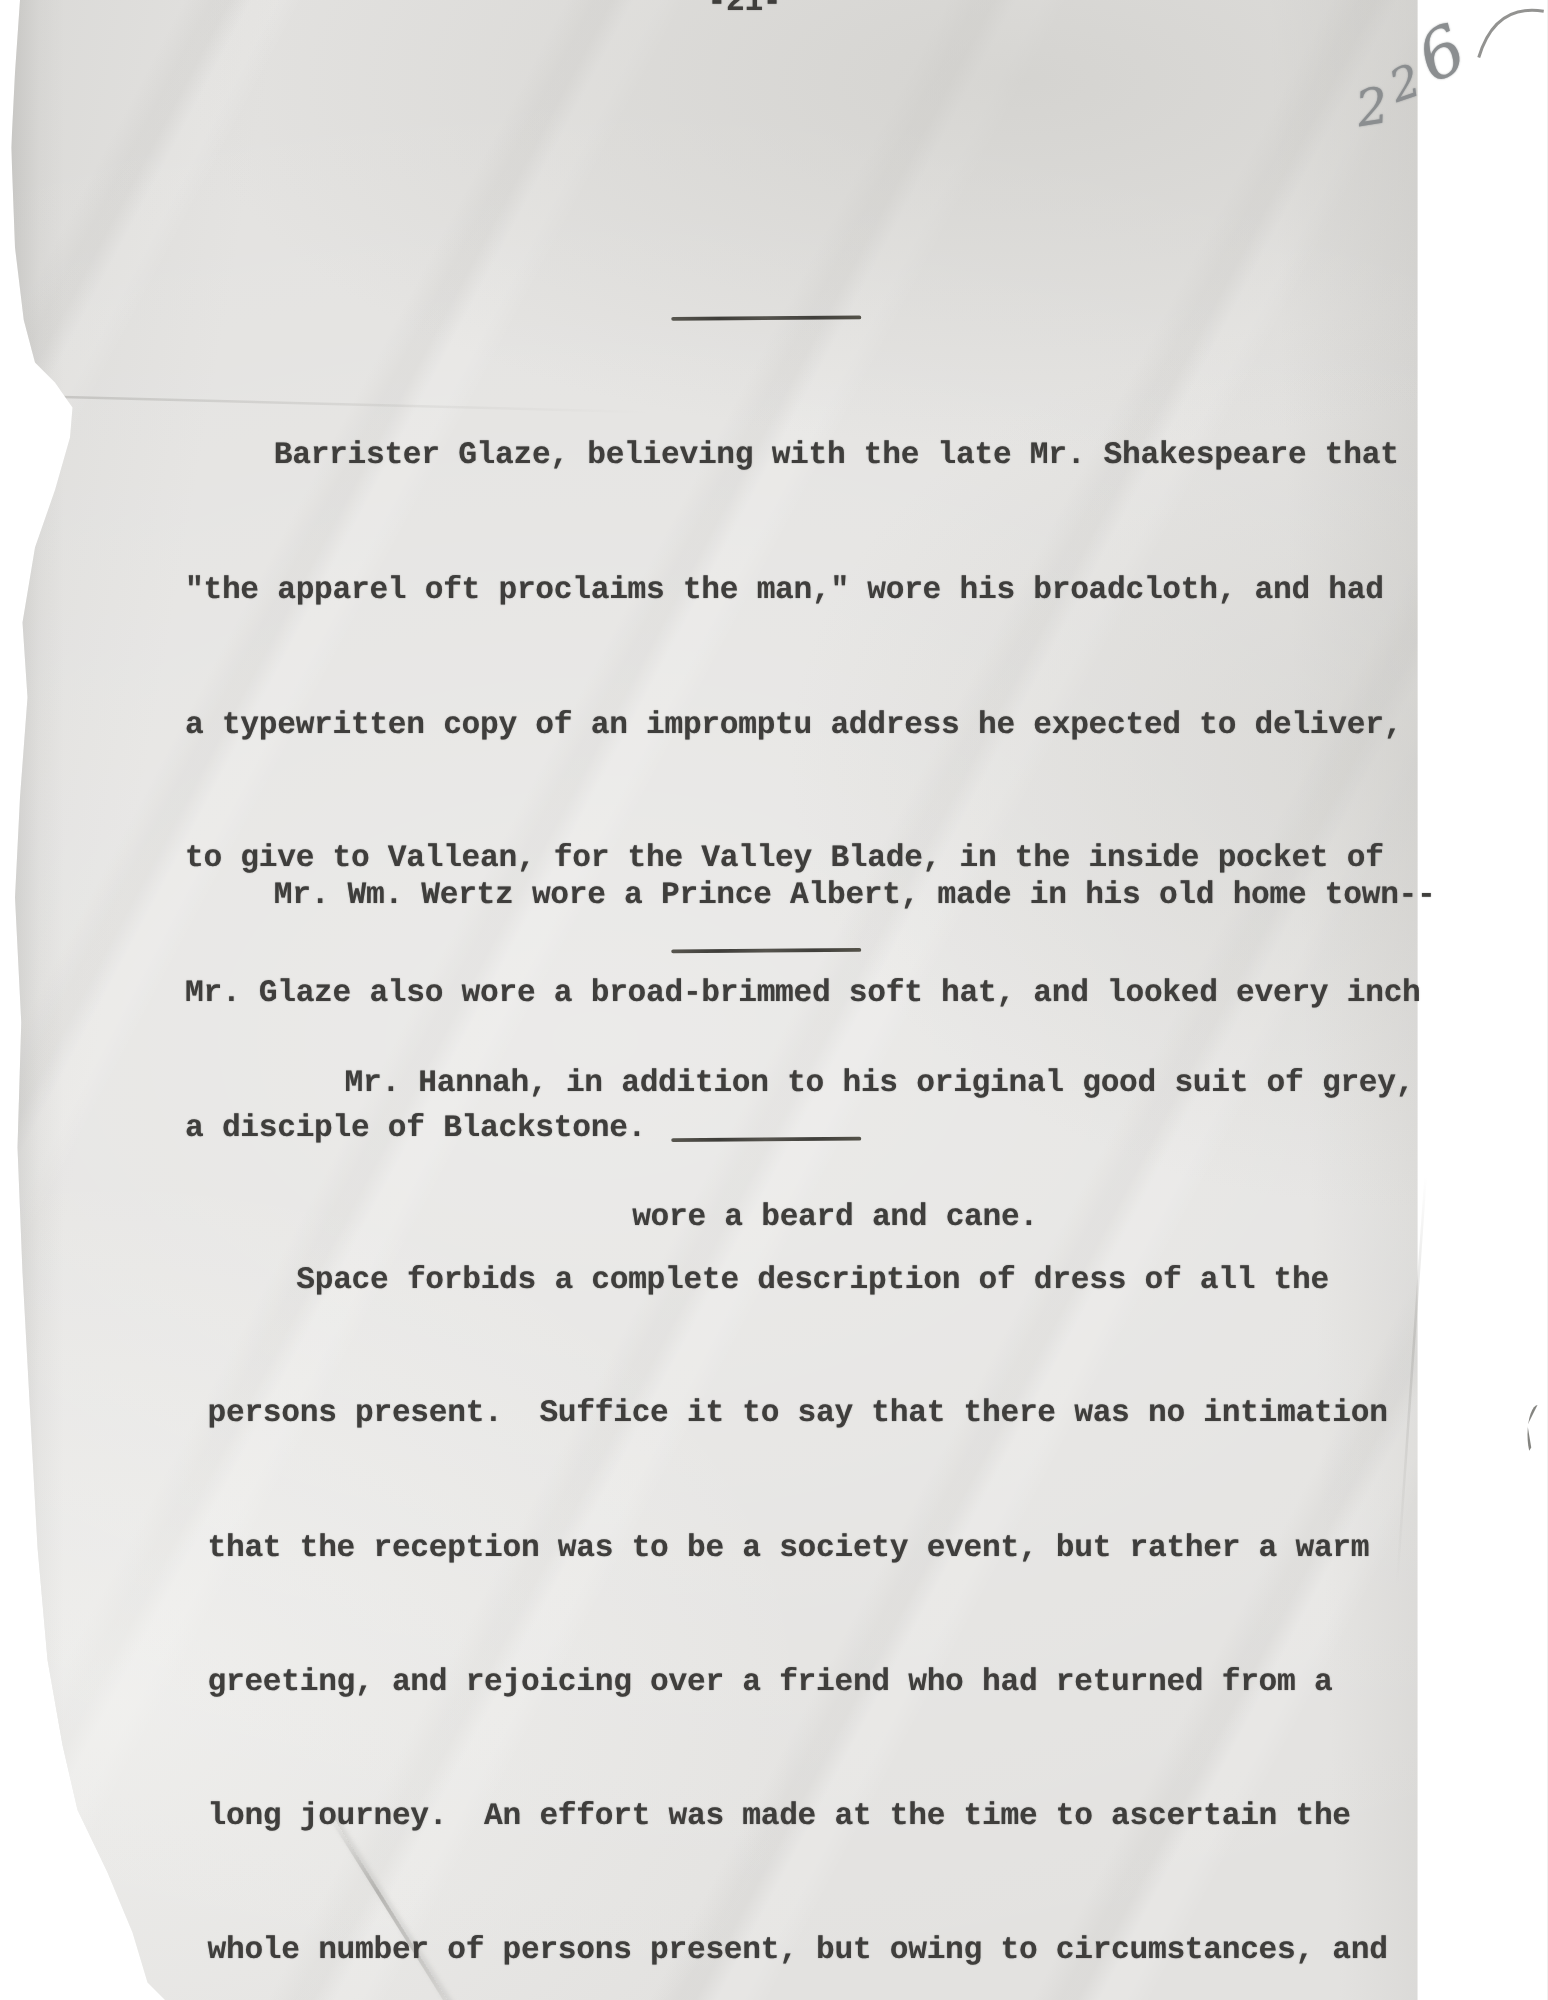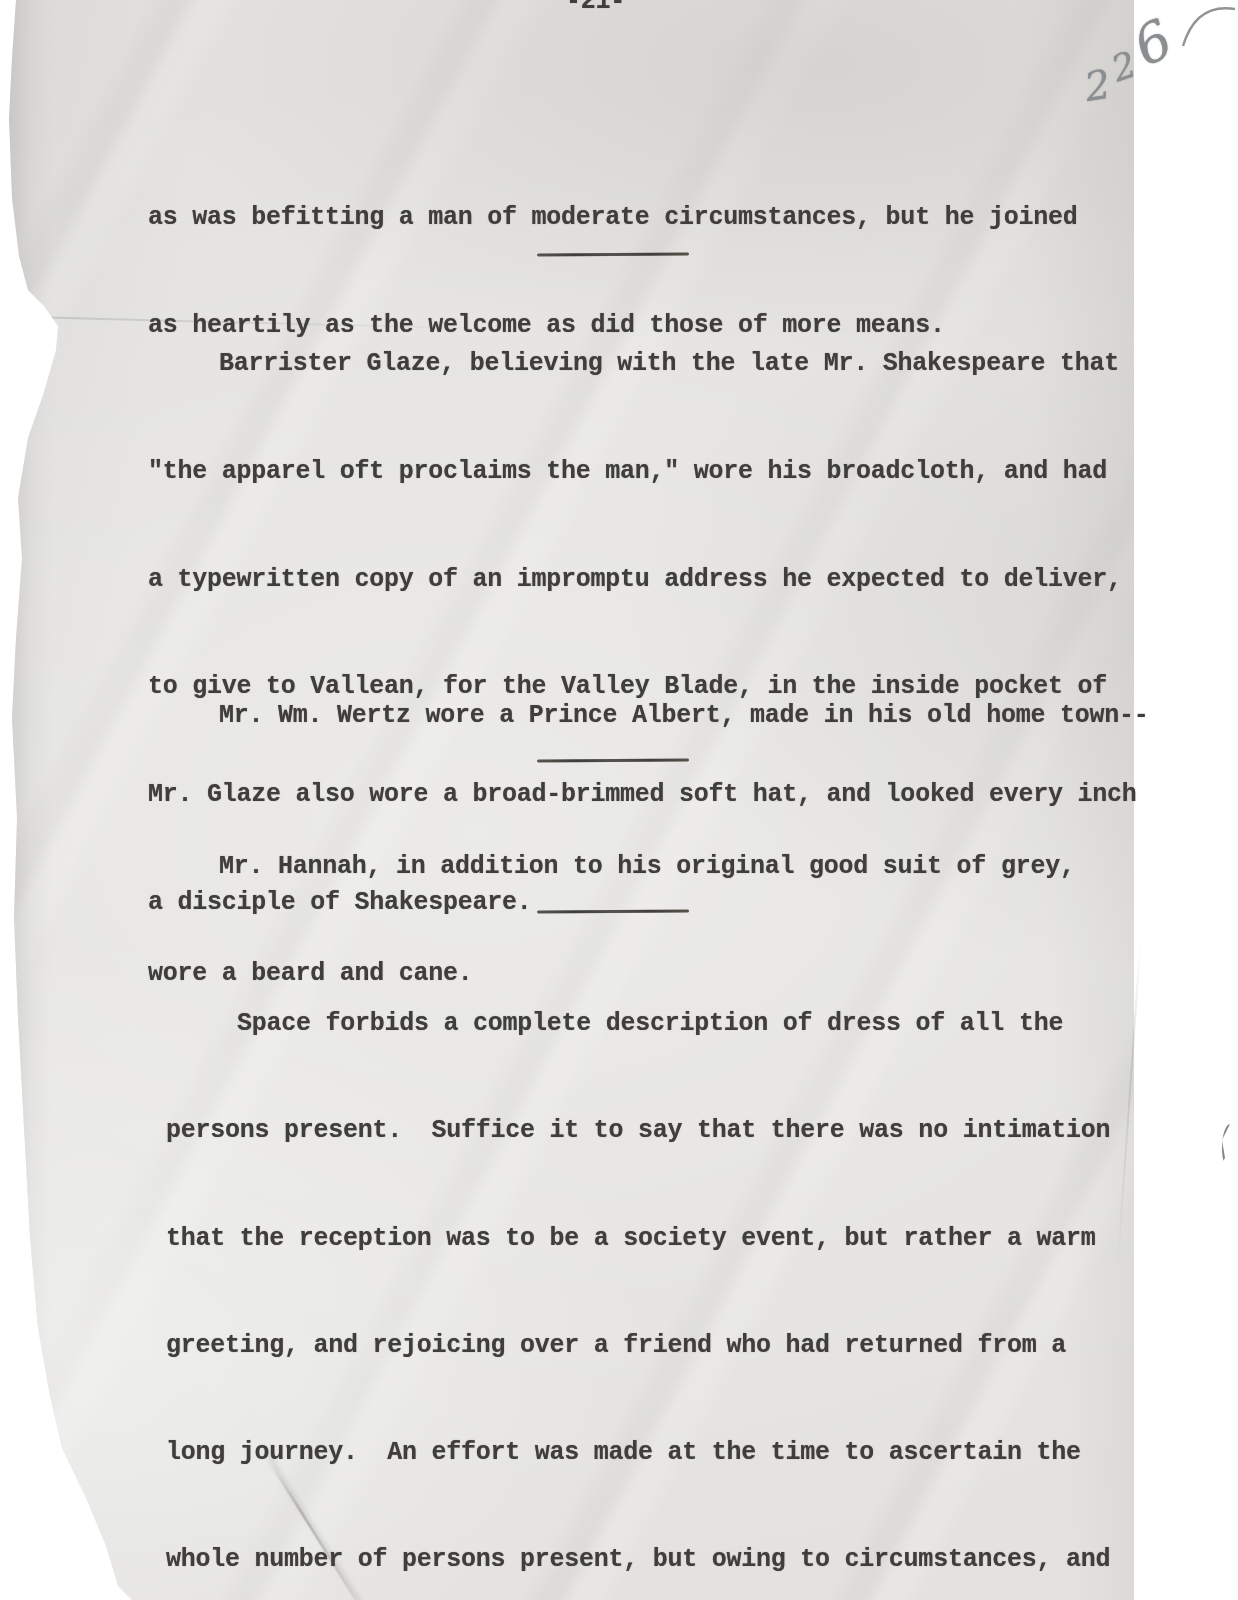--- a/index.html
+++ b/index.html
@@ -73,21 +73,21 @@
     font-weight:600;
     text-shadow:0 0 1px rgba(55,54,52,0.55);
     white-space:pre;
   }
   .page-num{position:absolute;left:566px;top:-13px;}
   .block{position:absolute;left:148px;width:1040px;}
   .block .tline{display:block;height:0;line-height:0;}
   .p1{top:135px;} .p1 .tline{line-height:50px;height:50px;}
   .p2{top:281px;} .p2 .tline{line-height:49.8px;height:49.8px;font-family:Liberation Mono, monospace;}
   .p3{top:633px;} .p3 .tline{line-height:50px;height:50px;}
-  .p4{top:784px;} .p4 .tline{line-height:49px;height:49px;}
+  .p4{top:784px;text-align:center;} .p4 .tline{line-height:49px;height:49px;}
   .p5{top:941px;} .p5 .tline{line-height:49.3px;height:49.3px;margin-left:18px;}
   .ind{padding-left:71px;}
   .divider{
     position:absolute;left:537px;width:152px;height:3px;
     background:linear-gradient(90deg,#58564f 0%,#3e3d39 25%,#55534d 50%,#403f3b 75%,#545249 100%);
     border-radius:2px;
     transform:rotate(-0.4deg);
   }
   .div1{top:253px;} .div2{top:759px;} .div3{top:910px;}
   
@@ -119,34 +119,30 @@
     <div class="typew page-num">-21-</div>
 
     <div class="folio">
       <span class="d1">2</span><span class="d2">2</span><span class="d3">6</span>
     </div>
 
     <svg class="corner-mark" width="58" height="50" viewBox="0 0 58 50">
       <path d="M3,46 C 12,16 30,5 55,9" stroke="#6f6f6c" stroke-width="2.4" fill="none" opacity="0.75"></path>
     </svg>
 
-    <div class="block p1 typew">
-      <span class="tline">as was befitting a man of moderate circumstances, but he joined</span>
-      <span class="tline">as heartily as the welcome as did those of more means.</span>
-    </div>
 
     <div class="divider div1"></div>
 
     <div class="block p2 typew">
       <span class="tline ind">Barrister Glaze, believing with the late Mr. Shakespeare that</span>
       <span class="tline">"the apparel oft proclaims the man," wore his broadcloth, and had</span>
       <span class="tline">a typewritten copy of an impromptu address he expected to deliver,</span>
       <span class="tline">to give to Vallean, for the Valley Blade, in the inside pocket of</span>
       <span class="tline">Mr. Glaze also wore a broad-brimmed soft hat, and looked every inch</span>
-      <span class="tline">a disciple of Shakespeare.</span>
+      <span class="tline">a disciple of Blackstone.</span>
     </div>
 
     <div class="block p3 typew">
       <span class="tline ind">Mr. Wm. Wertz wore a Prince Albert, made in his old home town--</span>
     </div>
 
     <div class="divider div2"></div>
 
     <div class="block p4 typew">
       <span class="tline ind">Mr. Hannah, in addition to his original good suit of grey,</span>

